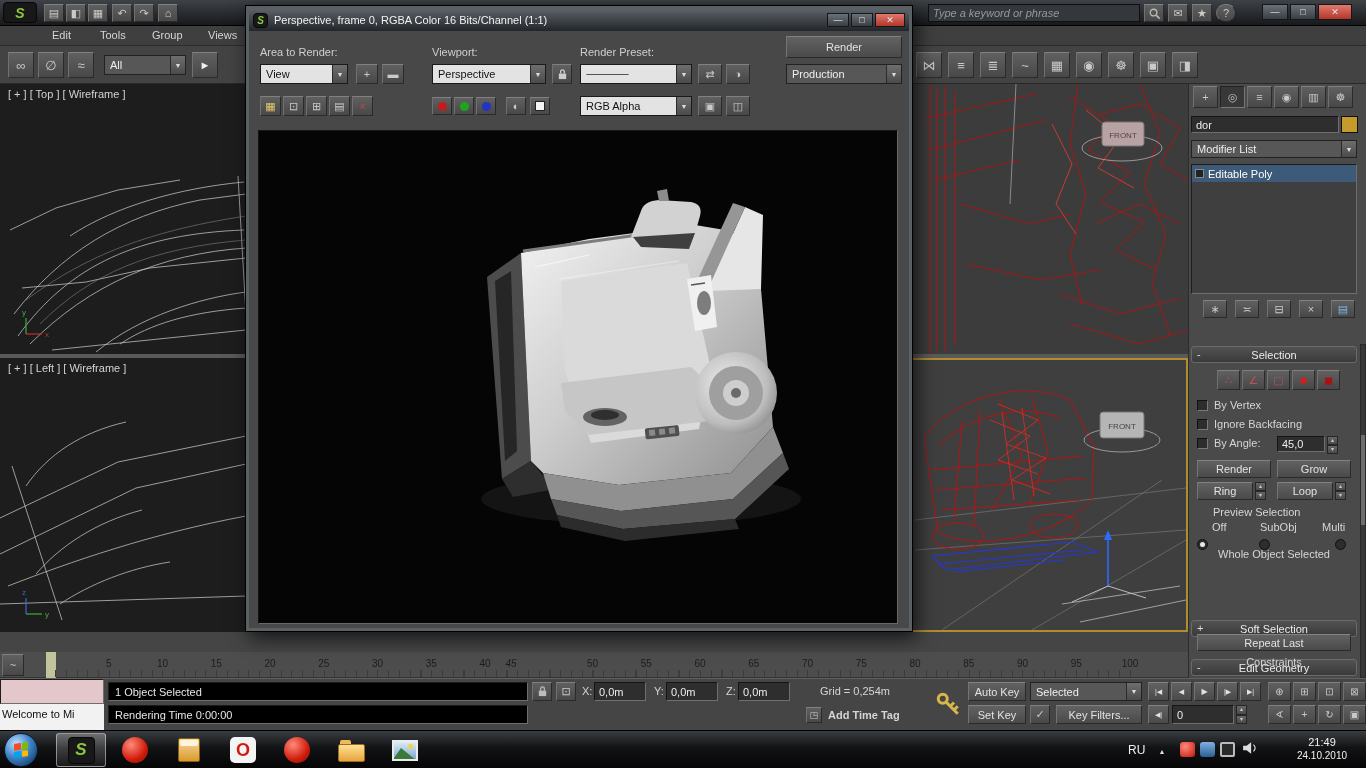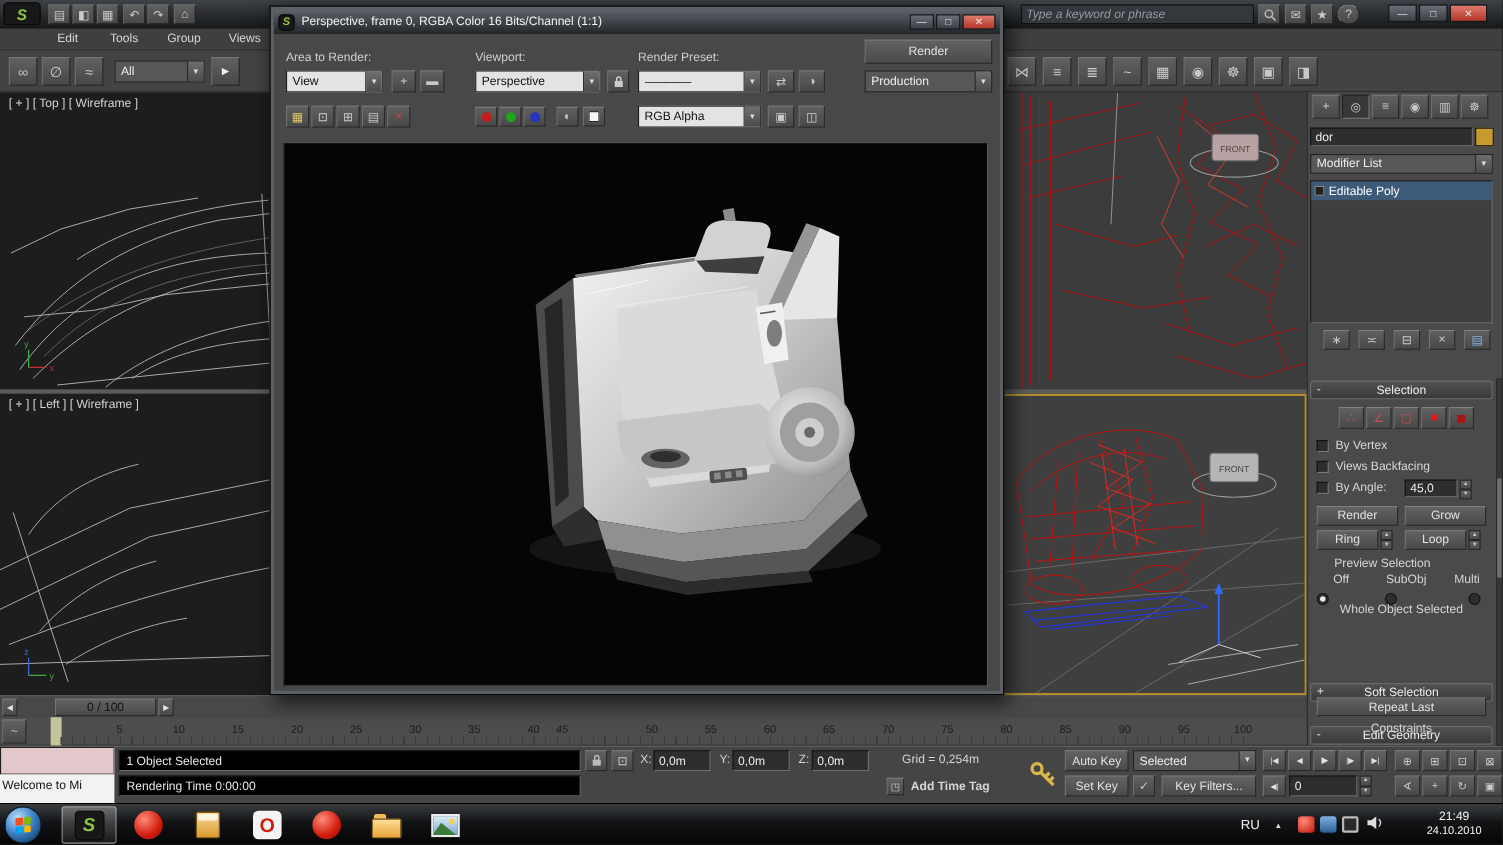--- a/index.html
+++ b/index.html
@@ -276,21 +276,21 @@
 
     <div class="abs icon-btn" style="left:28px;top:286px;width:23px;height:20px;color:#c25050;">∴</div>
     <div class="abs icon-btn" style="left:53px;top:286px;width:23px;height:20px;color:#c25050;">∠</div>
     <div class="abs icon-btn" style="left:78px;top:286px;width:23px;height:20px;color:#c25050;">▢</div>
     <div class="abs icon-btn" style="left:103px;top:286px;width:23px;height:20px;color:#e01818;">■</div>
     <div class="abs icon-btn" style="left:128px;top:286px;width:23px;height:20px;color:#a81212;">◼</div>
 
     <span class="abs cb" style="left:8px;top:316px;"></span>
     <span class="abs lbl" style="left:25px;top:315px;">By Vertex</span>
     <span class="abs cb" style="left:8px;top:335px;"></span>
-    <span class="abs lbl" style="left:25px;top:334px;">Views Backfacing</span>
+    <span class="abs lbl" style="left:25px;top:334px;">Ignore Backfacing</span>
     <span class="abs cb" style="left:8px;top:354px;"></span>
     <span class="abs lbl" style="left:25px;top:353px;">By Angle:</span>
     <input class="abs field" style="left: 88px; top: 352px; width: 48px; height: 16px;" value="45,0">
     <div class="abs spinner" style="left:138px;top:352px;height:16px;">
       <span>▴</span>
       <span>▾</span>
     </div>
 
     <div class="abs btn" style="left:8px;top:376px;width:74px;height:18px;">
         <span>Render</span>
@@ -334,27 +334,20 @@
     <div class="abs btn" style="left:8px;top:550px;width:154px;height:17px;">
         <span>Repeat Last</span>
       </div>
     <span class="abs lbl" style="left:0;top:572px;width:170px;text-align:center;">Constraints</span>
 
     <div class="abs" style="left:171px;top:260px;width:6px;height:334px;background:#383838;border:1px solid #2a2a2a;">
       <div style="position:absolute;left:0;top:90px;width:4px;height:90px;background:#6e6e6e;"></div>
     </div>
   </div>
 
-  <div class="abs" style="left:0;top:632px;width:1188px;height:20px;background:#484848;border-top:1px solid #5c5c5c;">
-    <div class="abs btn" style="left:2px;top:2px;width:14px;height:16px;font-size:7px;">◀</div>
-    <div class="abs btn" style="left:50px;top:2px;width:92px;height:16px;color:#111;">
-        <span>0 / 100</span>
-      </div>
-    <div class="abs btn" style="left:144px;top:2px;width:14px;height:16px;font-size:7px;">▶</div>
-  </div>
 
   <div class="abs" style="left:0;top:652px;width:1366px;height:26px;background:#4d4d4d;border-bottom:1px solid #333;">
     <div class="abs icon-btn" style="left:2px;top:2px;width:22px;height:22px;">~</div>
     <div class="abs" style="left:46px;top:0;width:10px;height:26px;background:#d9d9a8;opacity:.85;"></div>
     <div class="abs" style="left:0;top:0;width:1150px;height:26px;">
         <span class="tick" style="left: 108.75px;">5</span>
         <span class="tick" style="left: 162.5px;">10</span>
         <span class="tick" style="left: 216.25px;">15</span>
         <span class="tick" style="left: 270px;">20</span>
         <span class="tick" style="left: 323.75px;">25</span>

